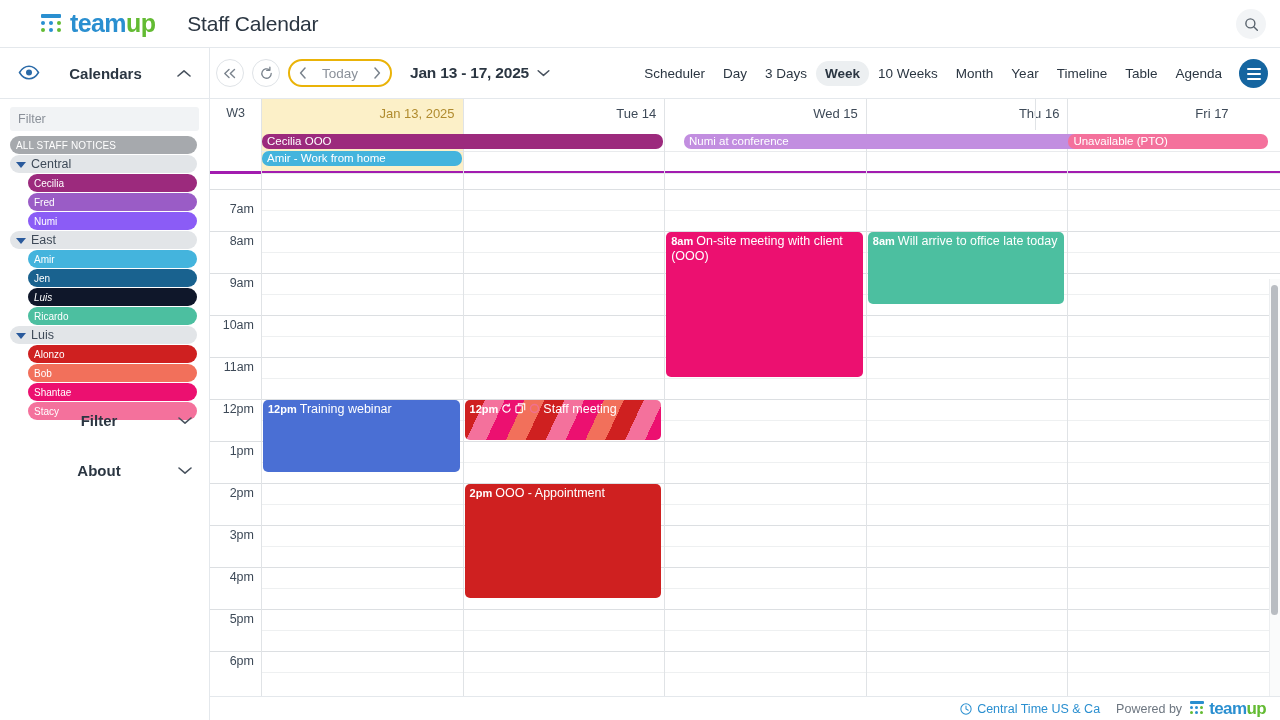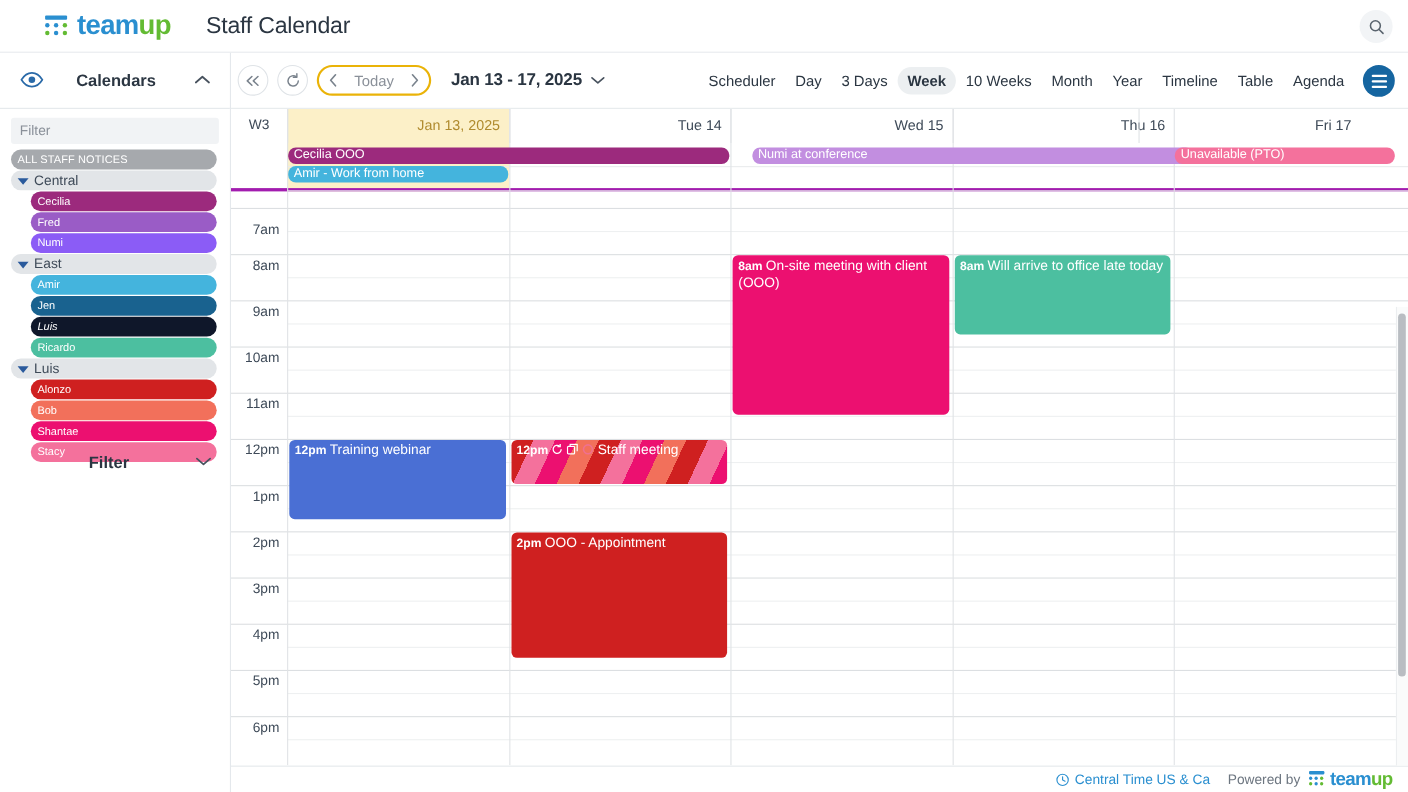--- a/index.html
+++ b/index.html
@@ -275,20 +275,28 @@
         <span>Luis</span>
       </div>
       <div class="cal-row" style="background: rgb(207, 32, 32);">Alonzo</div>
       <div class="cal-row" style="background: rgb(242, 112, 91);">Bob</div>
       <div class="cal-row" style="background: rgb(236, 16, 112);">Shantae</div>
       <div class="cal-row" style="background: rgb(244, 113, 156);">Stacy</div>
     </div>
 
   <div class="sb-section" id="sec-filter" style="top:347px;">
     <span class="lbl">Filter</span>
+    <span class="chev2">
+      <svg width="14" height="9" viewBox="0 0 14 9">
+        <polyline points="1,2 7,7.2 13,2" fill="none" stroke="#48525e" stroke-width="1.6" stroke-linecap="round" stroke-linejoin="round"></polyline>
+      </svg>
+    </span>
+  </div>
+  <div class="sb-section" id="sec-about" style="top:397px;">
+    <span class="lbl">About</span>
     <span class="chev2">
       <svg width="14" height="9" viewBox="0 0 14 9">
         <polyline points="1,2 7,7.2 13,2" fill="none" stroke="#48525e" stroke-width="1.6" stroke-linecap="round" stroke-linejoin="round"></polyline>
       </svg>
     </span>
   </div>
 </div>
 
 <div class="toolbar">
   <div class="rnd-btn" style="margin-left:6px;">

